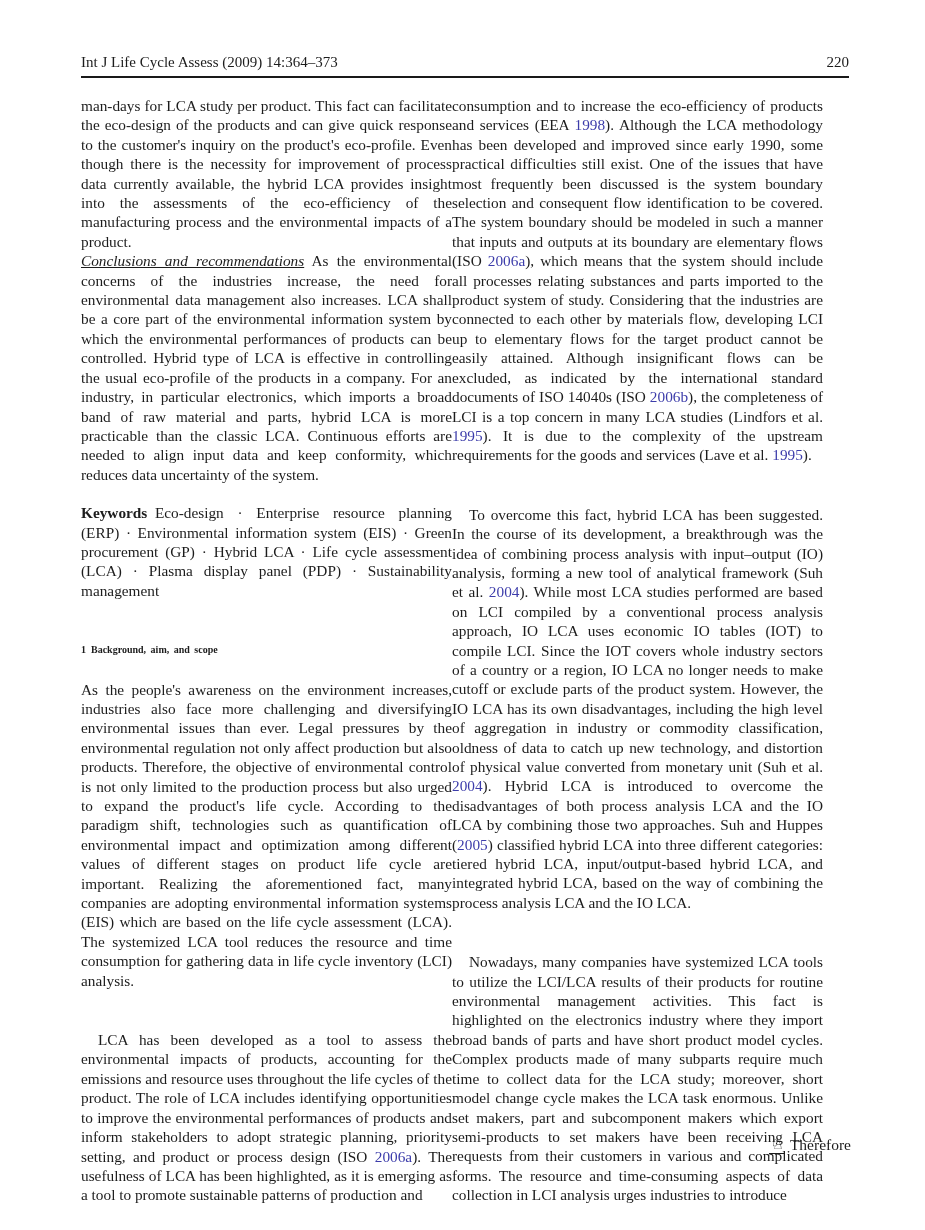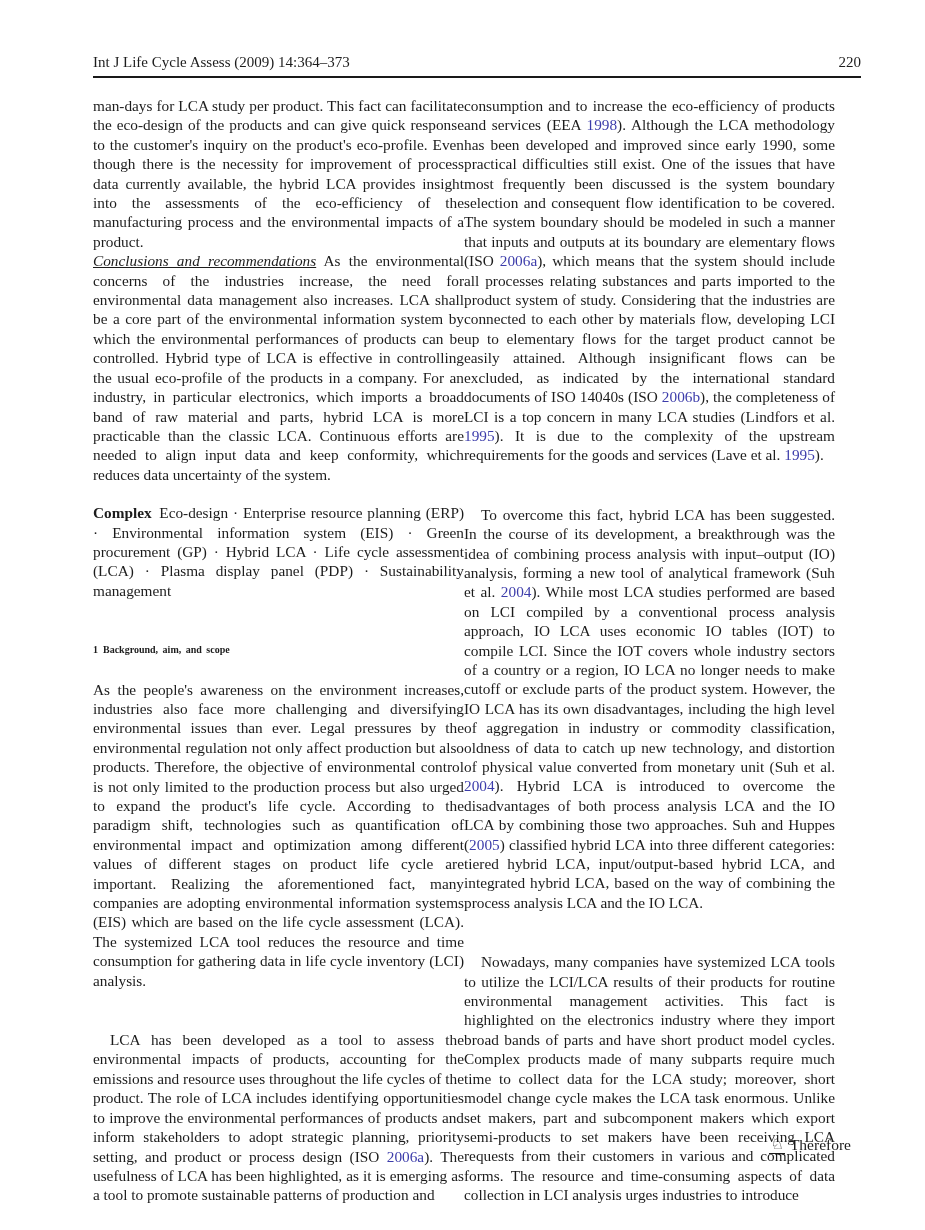--- a/index.html
+++ b/index.html
@@ -2,21 +2,21 @@
 <html style="--link-color: #3c3caa;"><head>
 <meta charset="utf-8">
 <style>
   * { margin:0; padding:0; box-sizing:border-box; }
   html,body { background:#ffffff; }
   .page {
     position:relative; width:925px; height:1230px; background:#ffffff;
     font-family:"Liberation Serif","DejaVu Serif",serif; color:#1c1c1c;
     overflow:hidden;
   }
-  .content { position:absolute; left:93px; top:54px; width:768px; }
+  .content { position:absolute; left:81px; top:54px; width:768px; }
   .header-row { display:flex; justify-content:space-between; align-items:baseline; font-size:15px; }
   .rule { border-bottom:2px solid #191919; margin-top:5px; }
   .columns { display:flex; margin-top:18px; }
   .col { width:371px; font-size:15.3px; line-height:19.4px; text-align:justify; }
   p { margin:0; }
   p.indent { text-indent:17px;margin-top:40px; }
   .keywords { margin-top:19px; }
   .section-heading {
     font-weight:bold; text-align:left; margin-top:40px; margin-bottom:20px;
     font-size:10px; line-height:19.4px; word-spacing:2px;
@@ -43,21 +43,21 @@
       <span>Int J Life Cycle Assess (2009) 14:364–373</span>
       <span>220</span>
     </div>
     <div class="rule"></div>
 
     <div class="columns">
 
       <div class="col">
         <p><span>man-days for LCA study per product. This fact can facilitate the eco-design of the products and can give quick response to the customer's inquiry on the product's eco-profile. Even though there is the necessity for improvement of process data currently available, the hybrid LCA provides insight into the assessments of the eco-efficiency of the manufacturing process and the environmental impacts of a product.</span></p>
         <p><span class="italic">Conclusions and recommendations</span><span> As the environmental concerns of the industries increase, the need for environmental data management also increases. LCA shall be a core part of the environmental information system by which the environmental performances of products can be controlled. Hybrid type of LCA is effective in controlling the usual eco-profile of the products in a company. For an industry, in particular electronics, which imports a broad band of raw material and parts, hybrid LCA is more practicable than the classic LCA. Continuous efforts are needed to align input data and keep conformity, which reduces data uncertainty of the system.</span></p>
-        <p class="keywords"><span class="bold">Complex</span><span> Eco-design · Enterprise resource planning (ERP) · Environmental information system (EIS) · Green procurement (GP) · Hybrid LCA · Life cycle assessment (LCA) · Plasma display panel (PDP) · Sustainability management</span></p>
+        <p class="keywords"><span class="bold">Keywords</span><span> Eco-design · Enterprise resource planning (ERP) · Environmental information system (EIS) · Green procurement (GP) · Hybrid LCA · Life cycle assessment (LCA) · Plasma display panel (PDP) · Sustainability management</span></p>
         <h2 class="section-heading">1 Background, aim, and scope</h2>
         <p><span>As the people's awareness on the environment increases, industries also face more challenging and diversifying environmental issues than ever. Legal pressures by the environmental regulation not only affect production but also products. Therefore, the objective of environmental control is not only limited to the production process but also urged to expand the product's life cycle. According to the paradigm shift, technologies such as quantification of environmental impact and optimization among different values of different stages on product life cycle are important. Realizing the aforementioned fact, many companies are adopting environmental information systems (EIS) which are based on the life cycle assessment (LCA). The systemized LCA tool reduces the resource and time consumption for gathering data in life cycle inventory (LCI) analysis.</span></p>
         <p class="indent"><span>LCA has been developed as a tool to assess the environmental impacts of products, accounting for the emissions and resource uses throughout the life cycles of the product. The role of LCA includes identifying opportunities to improve the environmental performances of products and inform stakeholders to adopt strategic planning, priority setting, and product or process design (ISO </span><span class="link">2006a</span><span>). The usefulness of LCA has been highlighted, as it is emerging as a tool to promote sustainable patterns of production and</span></p>
       </div>
 
       <div class="col">
         <p><span>consumption and to increase the eco-efficiency of products and services (EEA </span><span class="link">1998</span><span>). Although the LCA methodology has been developed and improved since early 1990, some practical difficulties still exist. One of the issues that have most frequently been discussed is the system boundary selection and consequent flow identification to be covered. The system boundary should be modeled in such a manner that inputs and outputs at its boundary are elementary flows (ISO </span><span class="link">2006a</span><span>), which means that the system should include all processes relating substances and parts imported to the product system of study. Considering that the industries are connected to each other by materials flow, developing LCI up to elementary flows for the target product cannot be easily attained. Although insignificant flows can be excluded, as indicated by the international standard documents of ISO 14040s (ISO </span><span class="link">2006b</span><span>), the completeness of LCI is a top concern in many LCA studies (Lindfors et al. </span><span class="link">1995</span><span>). It is due to the complexity of the upstream requirements for the goods and services (Lave et al. </span><span class="link">1995</span><span>).</span></p>
         <p class="indent"><span>To overcome this fact, hybrid LCA has been suggested. In the course of its development, a breakthrough was the idea of combining process analysis with input–output (IO) analysis, forming a new tool of analytical framework (Suh et al. </span><span class="link">2004</span><span>). While most LCA studies performed are based on LCI compiled by a conventional process analysis approach, IO LCA uses economic IO tables (IOT) to compile LCI. Since the IOT covers whole industry sectors of a country or a region, IO LCA no longer needs to make cutoff or exclude parts of the product system. However, the IO LCA has its own disadvantages, including the high level of aggregation in industry or commodity classification, oldness of data to catch up new technology, and distortion of physical value converted from monetary unit (Suh et al. </span><span class="link">2004</span><span>). Hybrid LCA is introduced to overcome the disadvantages of both process analysis LCA and the IO LCA by combining those two approaches. Suh and Huppes (</span><span class="link">2005</span><span>) classified hybrid LCA into three different categories: tiered hybrid LCA, input/output-based hybrid LCA, and integrated hybrid LCA, based on the way of combining the process analysis LCA and the IO LCA.</span></p>
         <p class="indent"><span>Nowadays, many companies have systemized LCA tools to utilize the LCI/LCA results of their products for routine environmental management activities. This fact is highlighted on the electronics industry where they import broad bands of parts and have short product model cycles. Complex products made of many subparts require much time to collect data for the LCA study; moreover, short model change cycle makes the LCA task enormous. Unlike set makers, part and subcomponent makers which export semi-products to set makers have been receiving LCA requests from their customers in various and complicated forms. The resource and time-consuming aspects of data collection in LCI analysis urges industries to introduce</span></p>
       </div>

